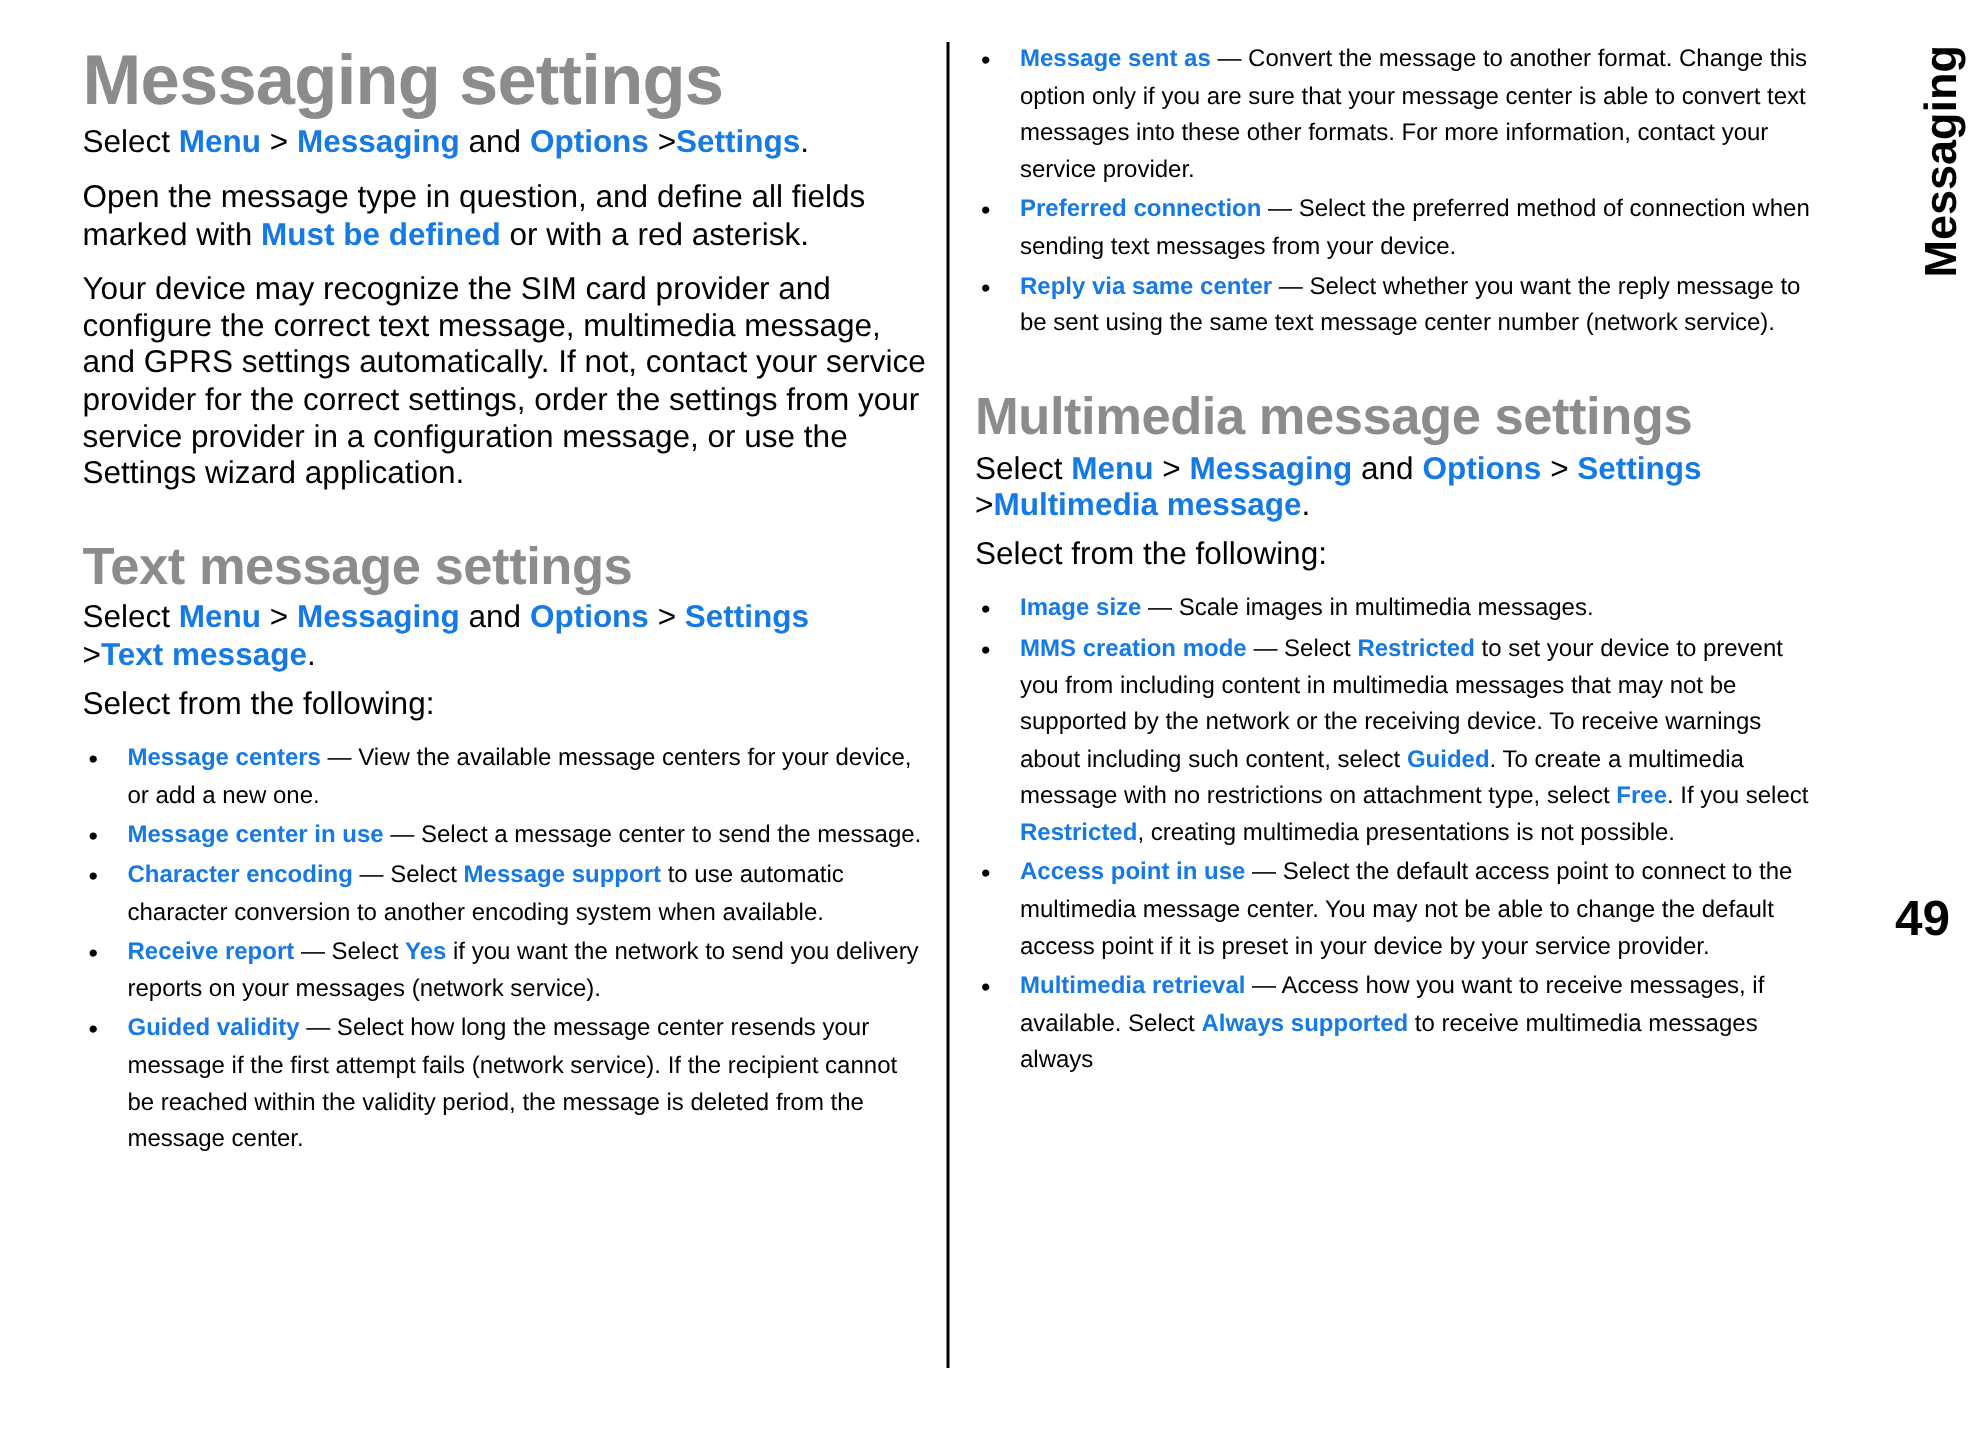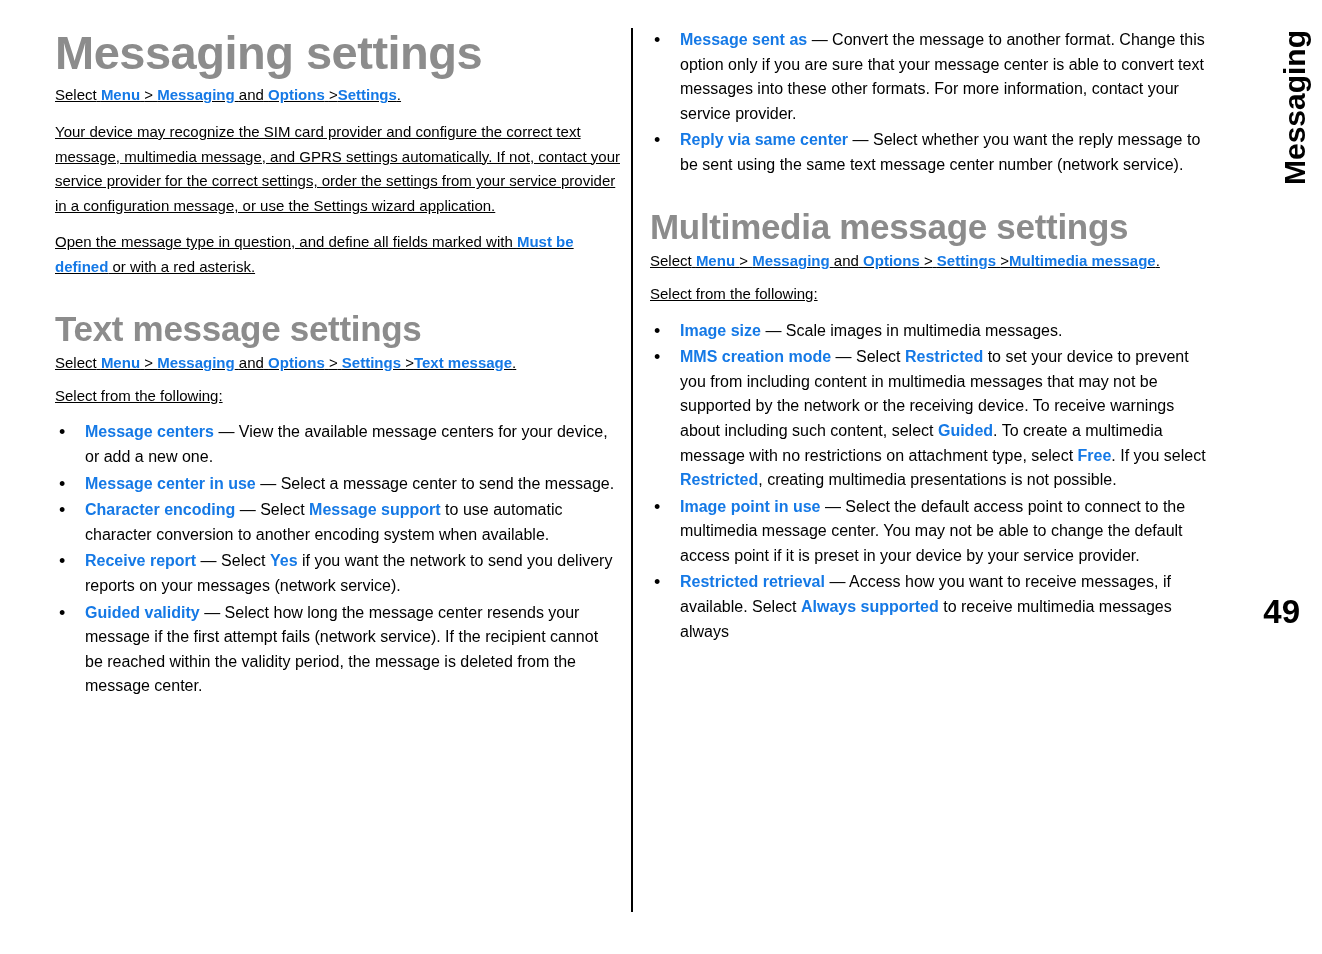--- a/index.html
+++ b/index.html
@@ -51,25 +51,24 @@
     font-size: 35px;
     font-weight: bold;
     color: #8c8c8c;
     margin: 30px 0 4px 0;
     line-height: 1.08;
     letter-spacing: -0.3px;
   }
   h2.sec-title.tight-top { }
 
   p.para {
-    font-size: 15px;
+    font-size: 21px;
     line-height: 24.6px;
     margin: 0 0 12px 0;
     color: #000;
-    text-decoration: underline;
   }
   p.para.nogap { margin-bottom: 8px; }
 
   ul.bullets {
     list-style: none;
     margin: 0;
     padding: 0;
   }
   ul.bullets > li {
     position: relative;
@@ -136,25 +135,25 @@
     <p class="para">
       <span>Select</span>
       <span class="blue">Menu</span>
       <span class="gt">&gt;</span>
       <span class="blue">Messaging</span>
       <span>and</span>
       <span class="blue">Options</span>
       <span class="gt">&gt;</span><span class="nowrap"><span class="blue">Settings</span><span>.</span></span>
     </p>
 
-    <p class="para">Your device may recognize the SIM card provider and configure the correct text message, multimedia message, and GPRS settings automatically. If not, contact your service provider for the correct settings, order the settings from your service provider in a configuration message, or use the Settings wizard application.</p>
-
     <p class="para">
       <span>Open the message type in question, and define all fields marked with </span><span class="blue">Must be defined</span><span> or with a red asterisk.</span>
     </p>
+
+    <p class="para">Your device may recognize the SIM card provider and configure the correct text message, multimedia message, and GPRS settings automatically. If not, contact your service provider for the correct settings, order the settings from your service provider in a configuration message, or use the Settings wizard application.</p>
 
     <h2 class="sec-title">Text message settings</h2>
 
     <p class="para nogap">
       <span>Select</span>
       <span class="blue">Menu</span>
       <span class="gt">&gt;</span>
       <span class="blue">Messaging</span>
       <span>and</span>
       <span class="blue">Options</span>
@@ -185,20 +184,23 @@
 
   </div>
 
   <div class="col col-right">
 
     <ul class="bullets">
       <li>
         <span class="blue">Message sent as</span><span> — </span><span>Convert the message to another format. Change this option only if you are sure that your message center is able to convert text messages into these other formats. For more information, contact your service provider.</span>
       </li>
       <li>
+        <span class="blue">Preferred connection</span><span> — </span><span>Select the preferred method of connection when sending text messages from your device.</span>
+      </li>
+      <li>
         <span class="blue">Reply via same center</span><span> — </span><span>Select whether you want the reply message to be sent using the same text message center number (network service).</span>
       </li>
     </ul>
 
     <h2 class="sec-title tight-top">Multimedia message settings</h2>
 
     <p class="para nogap">
       <span>Select</span>
       <span class="blue">Menu</span>
       <span class="gt">&gt;</span>
@@ -213,24 +215,24 @@
     <p class="para">Select from the following:</p>
 
     <ul class="bullets">
       <li>
         <span class="blue">Image size</span><span> — </span><span class="rich"><span>Scale images in multimedia messages.</span></span>
       </li>
       <li>
         <span class="blue">MMS creation mode</span><span> — </span><span class="rich"><span>Select </span><span class="blue">Restricted</span><span> to set your device to prevent you from including content in multimedia messages that may not be supported by the network or the receiving device. To receive warnings about including such content, select </span><span class="blue">Guided</span><span>. To create a multimedia message with no restrictions on attachment type, select </span><span class="blue">Free</span><span>. If you select </span><span class="blue">Restricted</span><span>, creating multimedia presentations is not possible.</span></span>
       </li>
       <li>
-        <span class="blue">Image point in use</span><span> — </span><span class="rich"><span>Select the default access point to connect to the multimedia message center. You may not be able to change the default access point if it is preset in your device by your service provider.</span></span>
-      </li>
-      <li>
-        <span class="blue">Restricted retrieval</span><span> — </span><span class="rich"><span>Access how you want to receive messages, if available. Select </span><span class="blue">Always supported</span><span> to receive multimedia messages always</span></span>
+        <span class="blue">Access point in use</span><span> — </span><span class="rich"><span>Select the default access point to connect to the multimedia message center. You may not be able to change the default access point if it is preset in your device by your service provider.</span></span>
+      </li>
+      <li>
+        <span class="blue">Multimedia retrieval</span><span> — </span><span class="rich"><span>Access how you want to receive messages, if available. Select </span><span class="blue">Always supported</span><span> to receive multimedia messages always</span></span>
       </li>
     </ul>
 
   </div>
 
   <div class="side-tab">Messaging</div>
   <div class="page-number">49</div>
 
 </div>
 

